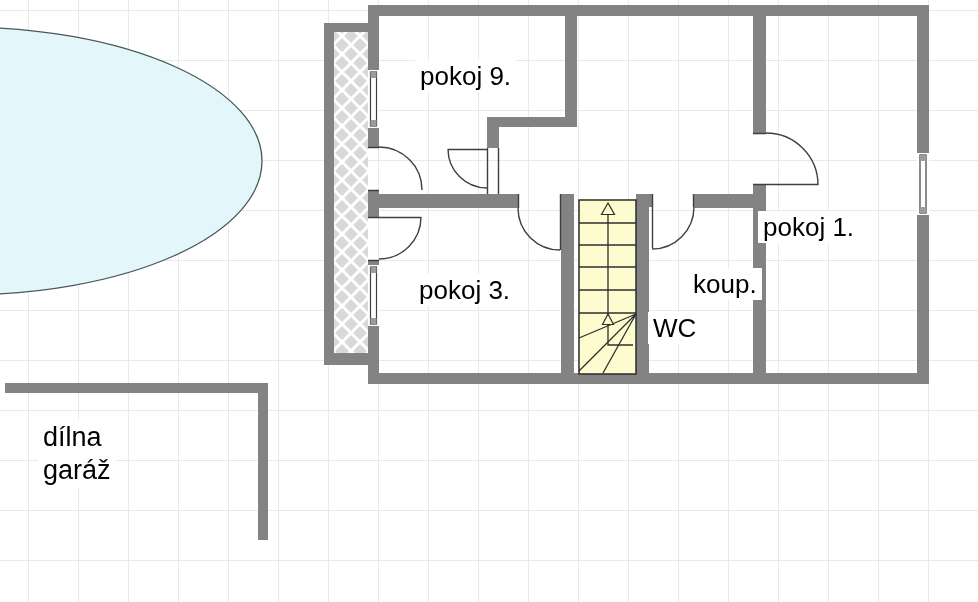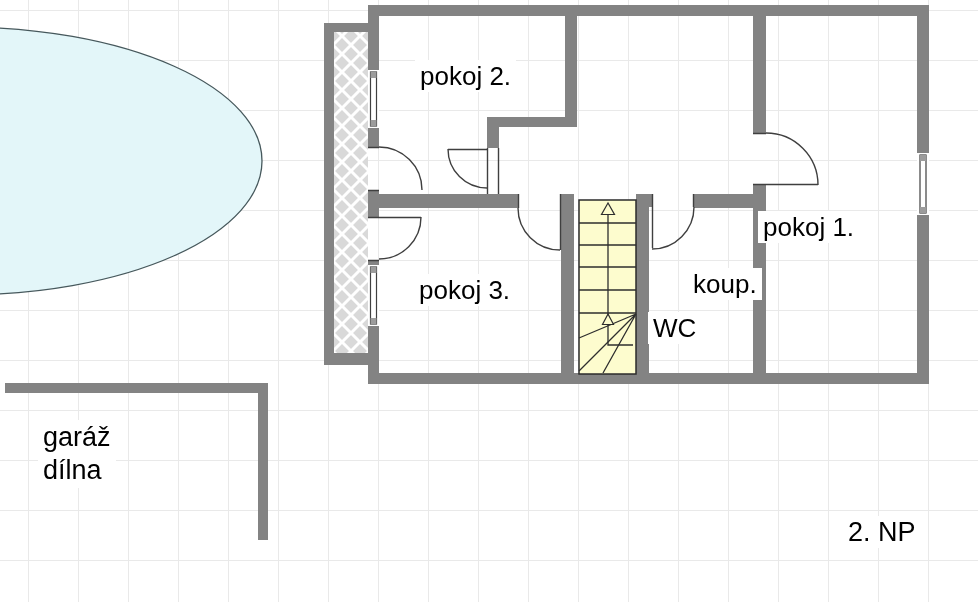--- a/index.html
+++ b/index.html
@@ -146,28 +146,27 @@
     <g>
       <rect class="stairs-bg" x="579" y="200" width="57" height="174"></rect>
       <path class="stairline" d="M579 223 H636 M579 245 H636 M579 267 H636 M579 290 H636 M579 313 H636"></path>
       <path class="stairline" d="M636 314 L579 338 M636 314 L579 371 M636 314 L603 373"></path>
       <path class="stairline" d="M608 214 V345 H633"></path>
       <path class="arrow" d="M608 203 L601.5 214.5 H614.5 Z"></path>
       <path class="arrow" d="M608 314 L602.5 324.5 H613.5 Z"></path>
     </g>
   </svg>
 
-  <div class="lbl" style="left:415px;top:60px">pokoj 2.</div>
+  <div class="lbl" style="left:415px;top:60px">pokoj 9.</div>
 
   <div class="lbl" style="left:758px;top:211px">pokoj 1.</div>
 
   <div class="lbl" style="left:414px;top:274px">pokoj 3.</div>
 
   <div class="lbl" style="left:688px;top:268px">koup.</div>
   <div class="lbl" style="left:648px;top:312px">WC</div>
 
   <div class="lbl lbl-big lbl-block" style="left:38px;top:420px;line-height:33px">
+    <span>dílna</span>
     <span>garáž</span>
-    <span>dílna</span>
   </div>
 
-  <div class="lbl lbl-big" style="left:843px;top:516px">2. NP</div>
 </div>
 
 </body></html>

